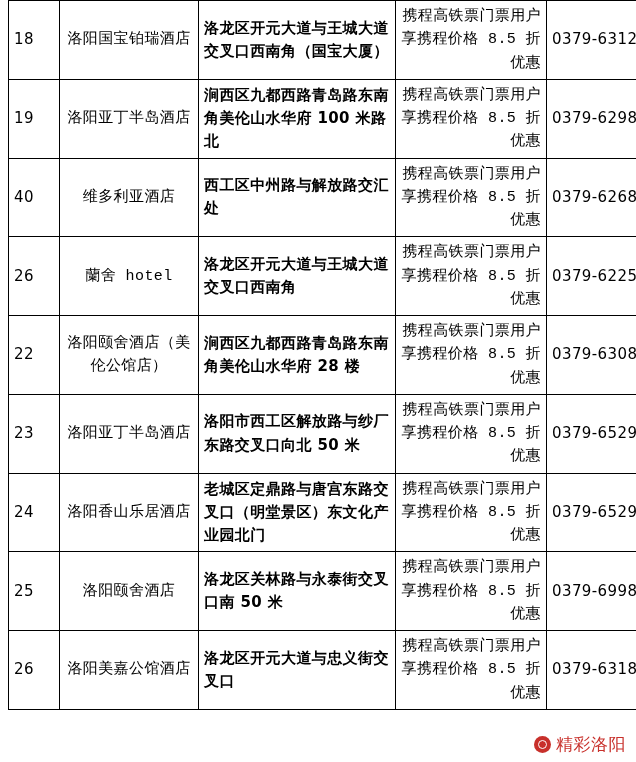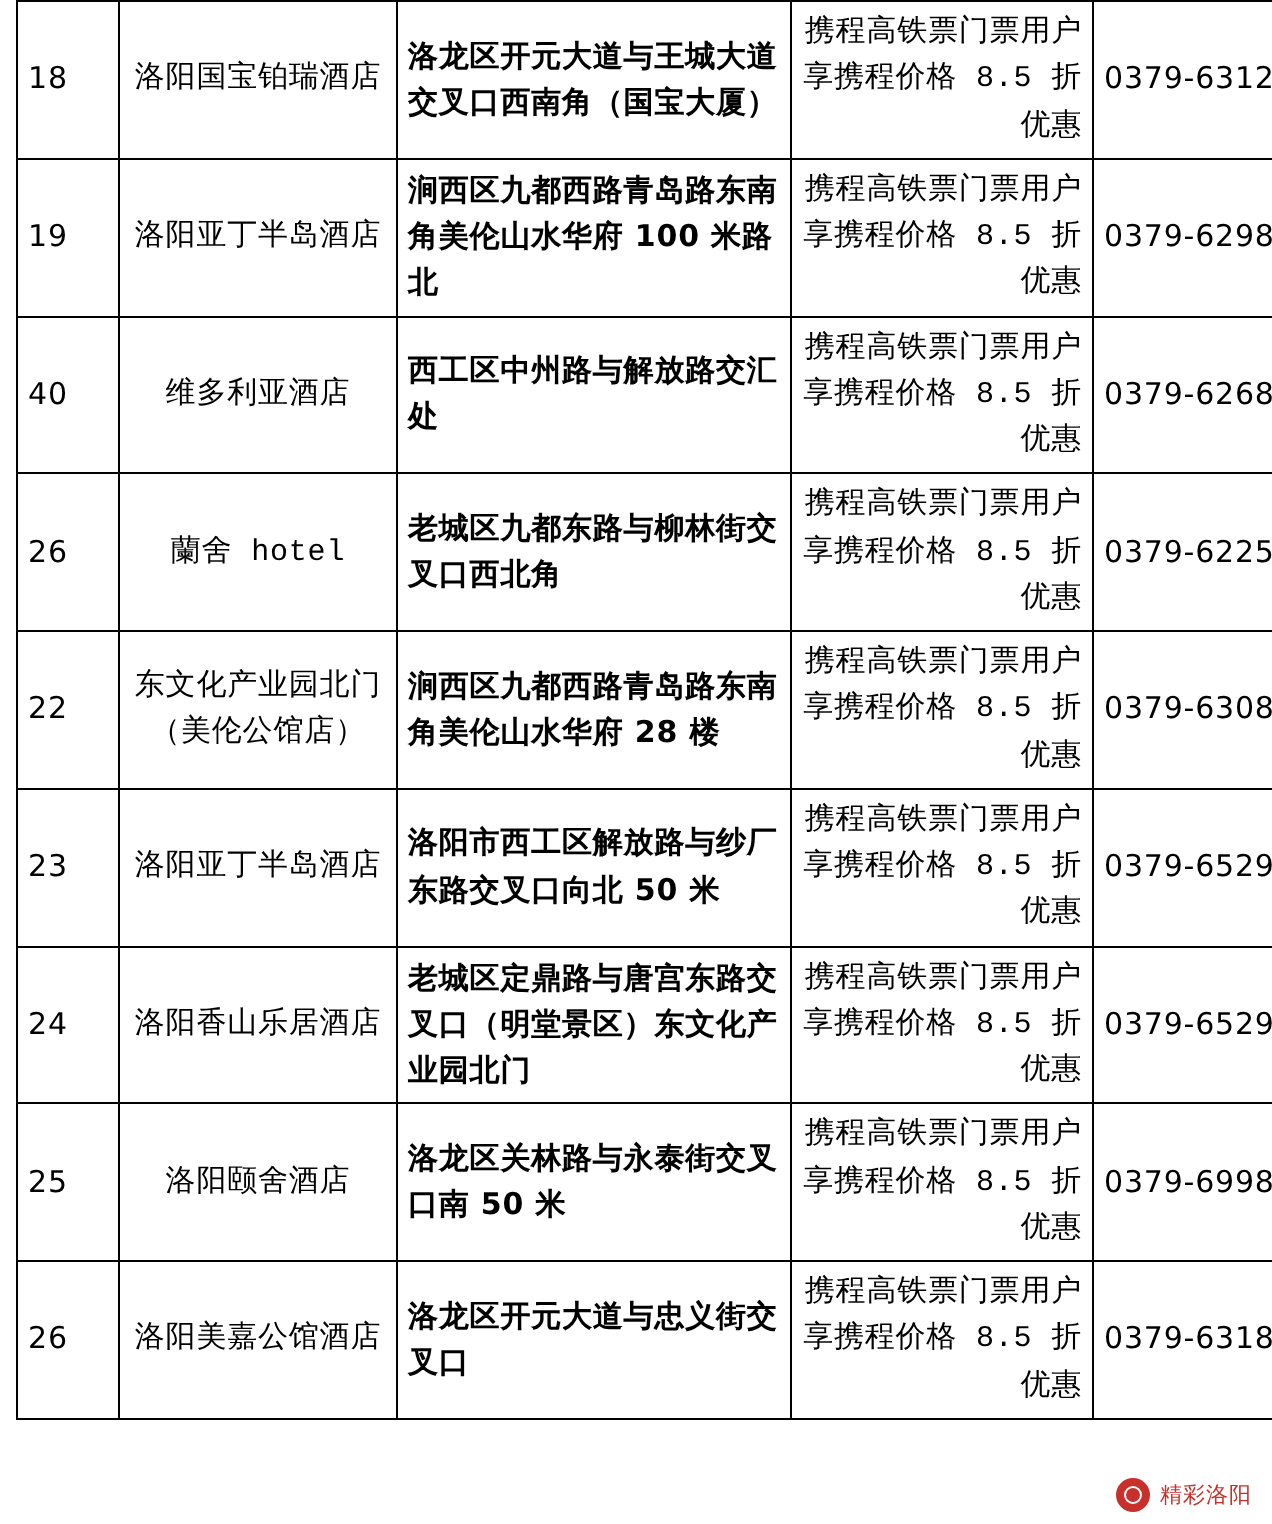--- a/index.html
+++ b/index.html
@@ -64,21 +64,21 @@
     position: absolute;
     left: 4px;
     top: 4px;
     width: 9px;
     height: 9px;
     border-radius: 50%;
     border: 1.5px solid #ffffff;
     box-sizing: border-box;
   }
   .badge-text {
-    font-size: 11px;
+    font-size: 17px;
     color: #c8302b;
     letter-spacing: 0.5px;
   }
 </style>
 </head>
 <body>
 
 <div class="sheet">
 
   <table class="hotel-table">
@@ -104,28 +104,28 @@
         <td class="col-idx">40</td>
         <td class="col-name cell-name">维多利亚酒店</td>
         <td class="col-addr">西工区中州路与解放路交汇处</td>
         <td class="col-note">携程高铁票门票用户享携程价格 8.5 折优惠</td>
         <td class="col-tel">0379-62683198</td>
       </tr>
 
       <tr>
         <td class="col-idx">26</td>
         <td class="col-name cell-name">蘭舍 hotel</td>
-        <td class="col-addr">老城区九都东路与柳林街交叉口西北角</td>
+        <td class="col-addr">洛龙区开元大道与王城大道交叉口西南角</td>
         <td class="col-note">携程高铁票门票用户享携程价格 8.5 折优惠</td>
         <td class="col-tel">0379-62258888</td>
       </tr>
 
       <tr>
         <td class="col-idx">22</td>
-        <td class="col-name cell-name">东文化产业园北门（美伦公馆店）</td>
+        <td class="col-name cell-name">洛阳颐舍酒店（美伦公馆店）</td>
         <td class="col-addr">涧西区九都西路青岛路东南角美伦山水华府 28 楼</td>
         <td class="col-note">携程高铁票门票用户享携程价格 8.5 折优惠</td>
         <td class="col-tel">0379-63083999</td>
       </tr>
 
       <tr>
         <td class="col-idx">23</td>
         <td class="col-name cell-name">洛阳亚丁半岛酒店</td>
         <td class="col-addr">洛阳市西工区解放路与纱厂东路交叉口向北 50 米</td>
         <td class="col-note">携程高铁票门票用户享携程价格 8.5 折优惠</td>

